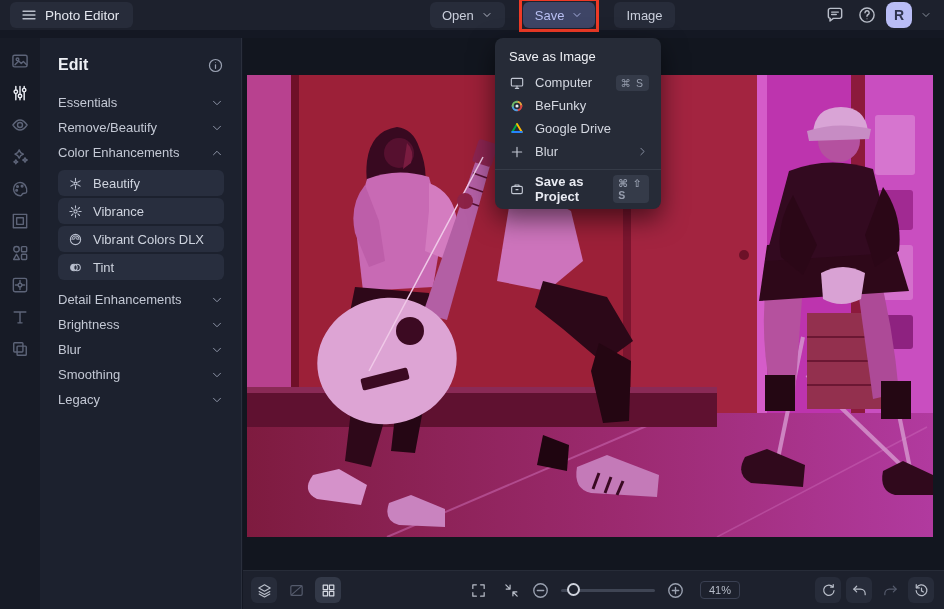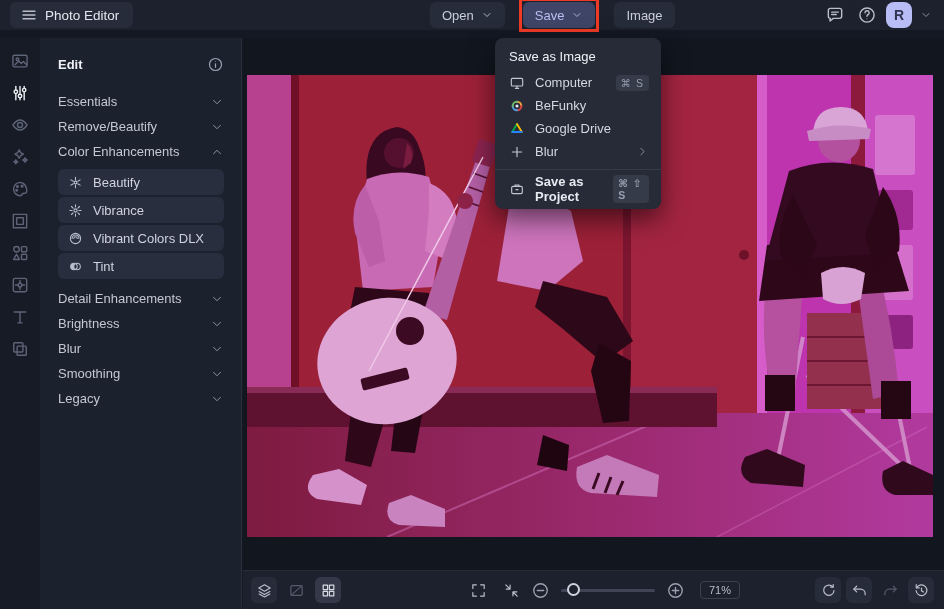--- a/index.html
+++ b/index.html
@@ -46,21 +46,21 @@
   }
   .rail-tool { width: 20px; height: 20px; color: #5d6478; cursor: pointer; }
   .rail-tool.active { color: #eef0f6; }
 
   
   .panel {
     position: absolute; left: 40px; top: 38px; bottom: 0; width: 202px;
     background: #1c212e; border-right: 1px solid #2a2f3c; padding: 18px 17px 0 18px; z-index: 5;
   }
   .panel-head { display: flex; align-items: center; justify-content: space-between; margin-bottom: 16px; }
-  .panel-title { font-size: 13px; font-weight: bold; color: #eef0f5; }
+  .panel-title { font-size: 16px; font-weight: bold; color: #eef0f5; }
   .info-ic { width: 17px; height: 17px; color: #9aa1b2; cursor: pointer; }
   .sec-row {
     height: 25px; display: flex; align-items: center; justify-content: space-between;
     color: #c3c8d4; cursor: pointer; font-size: 13px;
   }
   .sec-chev { width: 14px; height: 14px; color: #8d94a6; }
   .sub-list { margin: 5px 0 7px 0; display: flex; flex-direction: column; gap: 2px; }
   .sub-item {
     background: #282e3e; border-radius: 6px; height: 26px; display: flex; align-items: center;
     gap: 10px; padding: 0 10px; color: #ced3de; cursor: pointer; font-size: 13px;
@@ -543,21 +543,21 @@
     <span class="slider">
       <span class="track"></span>
       <span class="knob"></span>
     </span>
     <span class="zoom-ic">
       <svg class="ic" viewBox="0 0 24 24">
           <circle cx="12" cy="12" r="8.5"></circle>
           <path d="M8 12h8M12 8v8"></path>
         </svg>
     </span>
-    <span class="zoom-box">71%</span>
+    <span class="zoom-box">41%</span>
   </div>
 
   <div class="f-right">
     <span class="f-btn">
       <svg class="ic" viewBox="0 0 24 24" width="17" height="17">
           <path d="M18.2 7A7.3 7.3 0 1 0 19.8 12"></path>
           <path d="M18.7 3.5v3.7H15"></path>
         </svg>
     </span>
     <span class="f-btn">

